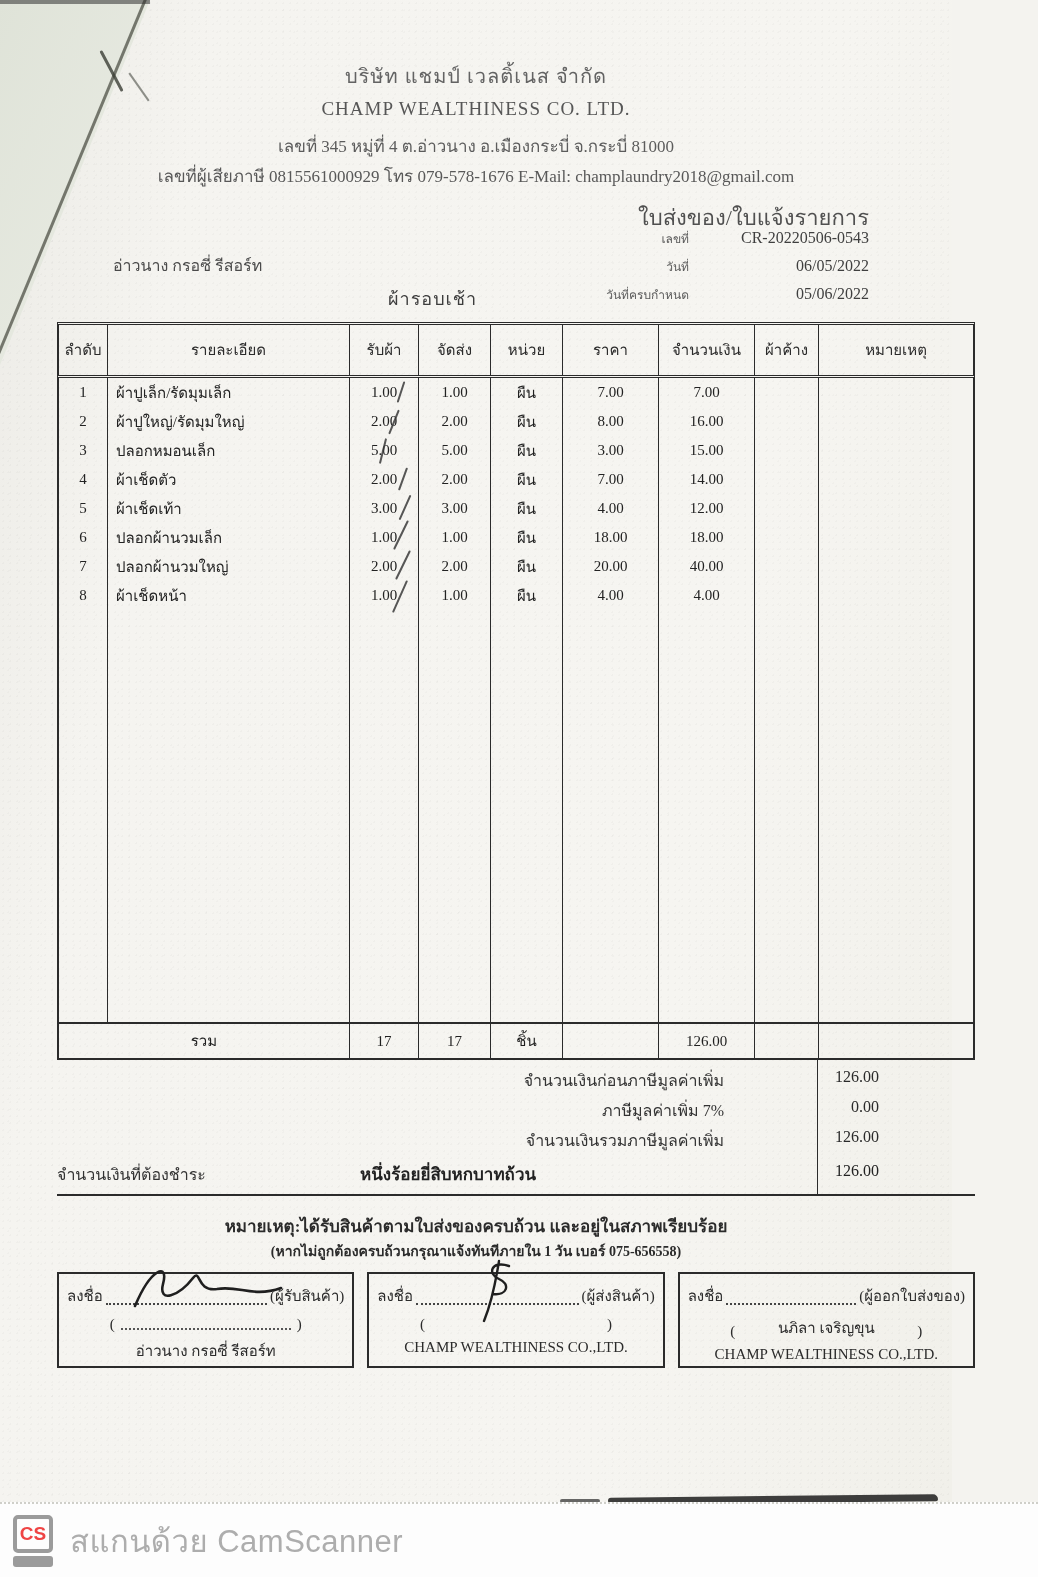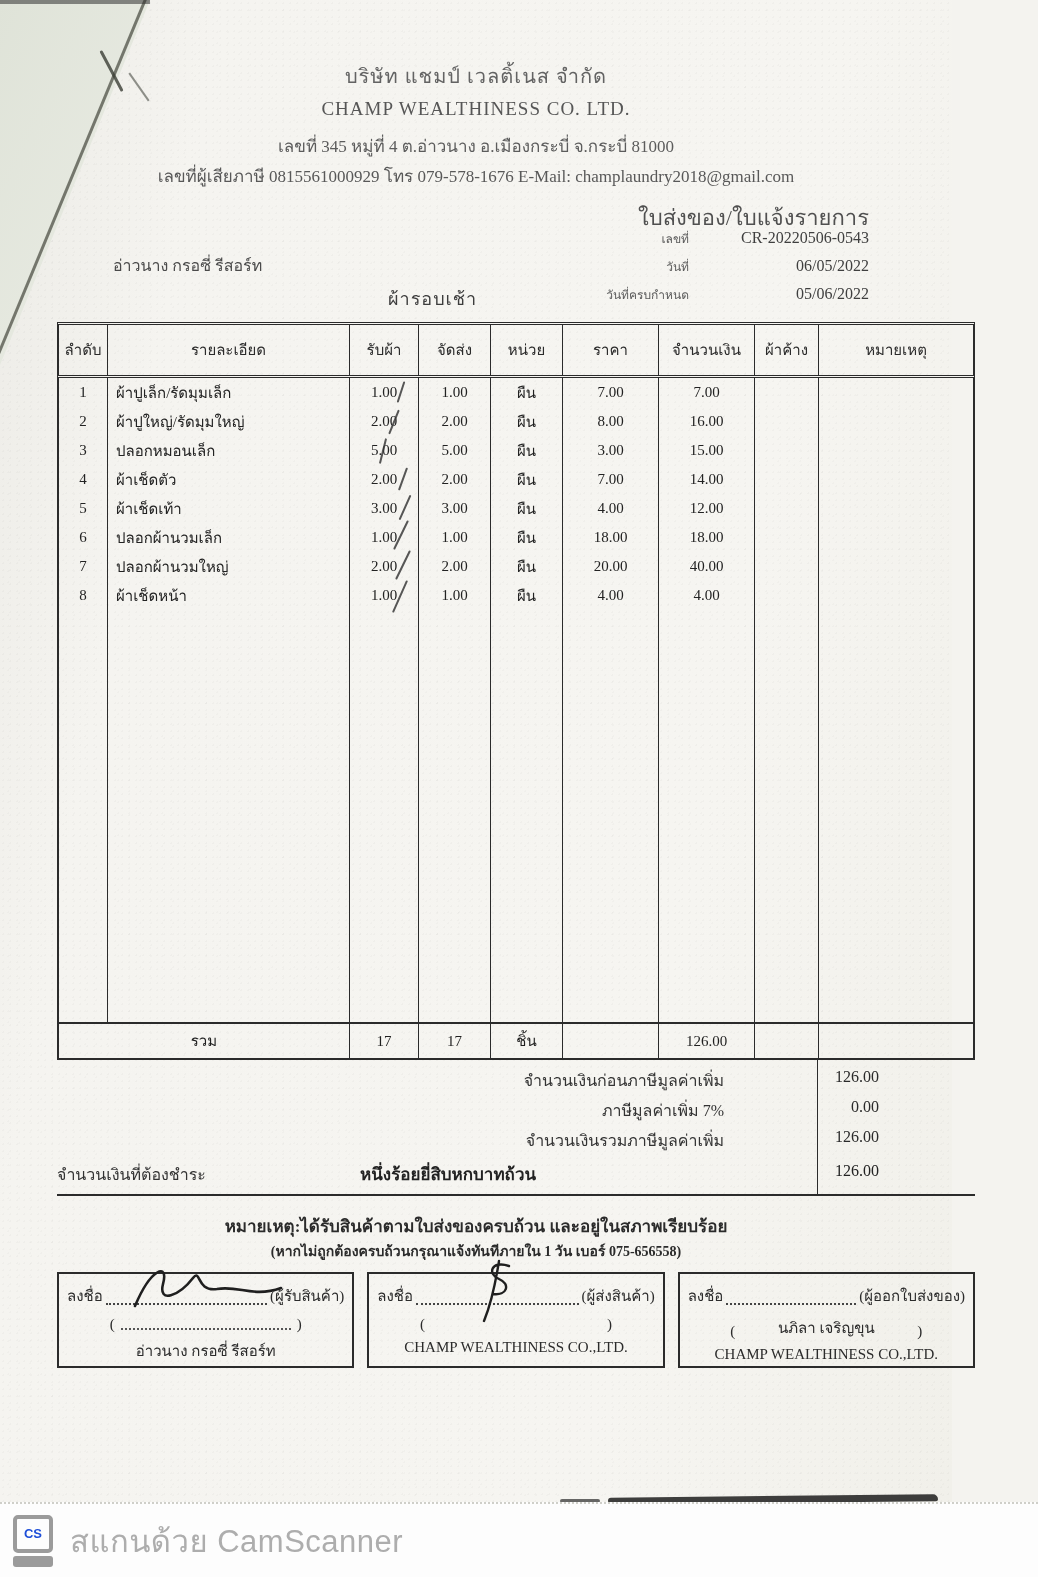--- a/index.html
+++ b/index.html
@@ -130,21 +130,21 @@
   
   .footer{
     position:absolute;left:0;top:1502px;width:1038px;height:75px;background:#fdfdfd;
     border-top:2px dotted #cfcfc9;display:flex;align-items:center;
     font-family:"Liberation Sans","DejaVu Sans",sans-serif;
   }
   .cs-badge{margin-left:10px;width:46px;display:flex;flex-direction:column;align-items:center;}
   .cs-box{
     width:40px;height:38px;border:4px solid #9b9b9b;border-radius:5px;
     display:flex;align-items:center;justify-content:center;
-    font-size:13px;font-weight:bold;color:#1d4ed8;letter-spacing:0;
+    font-size:19px;font-weight:bold;color:#ef4444;letter-spacing:0;
   }
   .cs-tab{width:40px;height:11px;background:#9b9b9b;border-radius:3px;margin-top:3px;}
   .cs-text{margin-left:14px;font-size:31px;color:#adadad;letter-spacing:.5px;}
 </style>
 </head>
 <body>
 
 <div class="page">
   <div class="scan">
 

